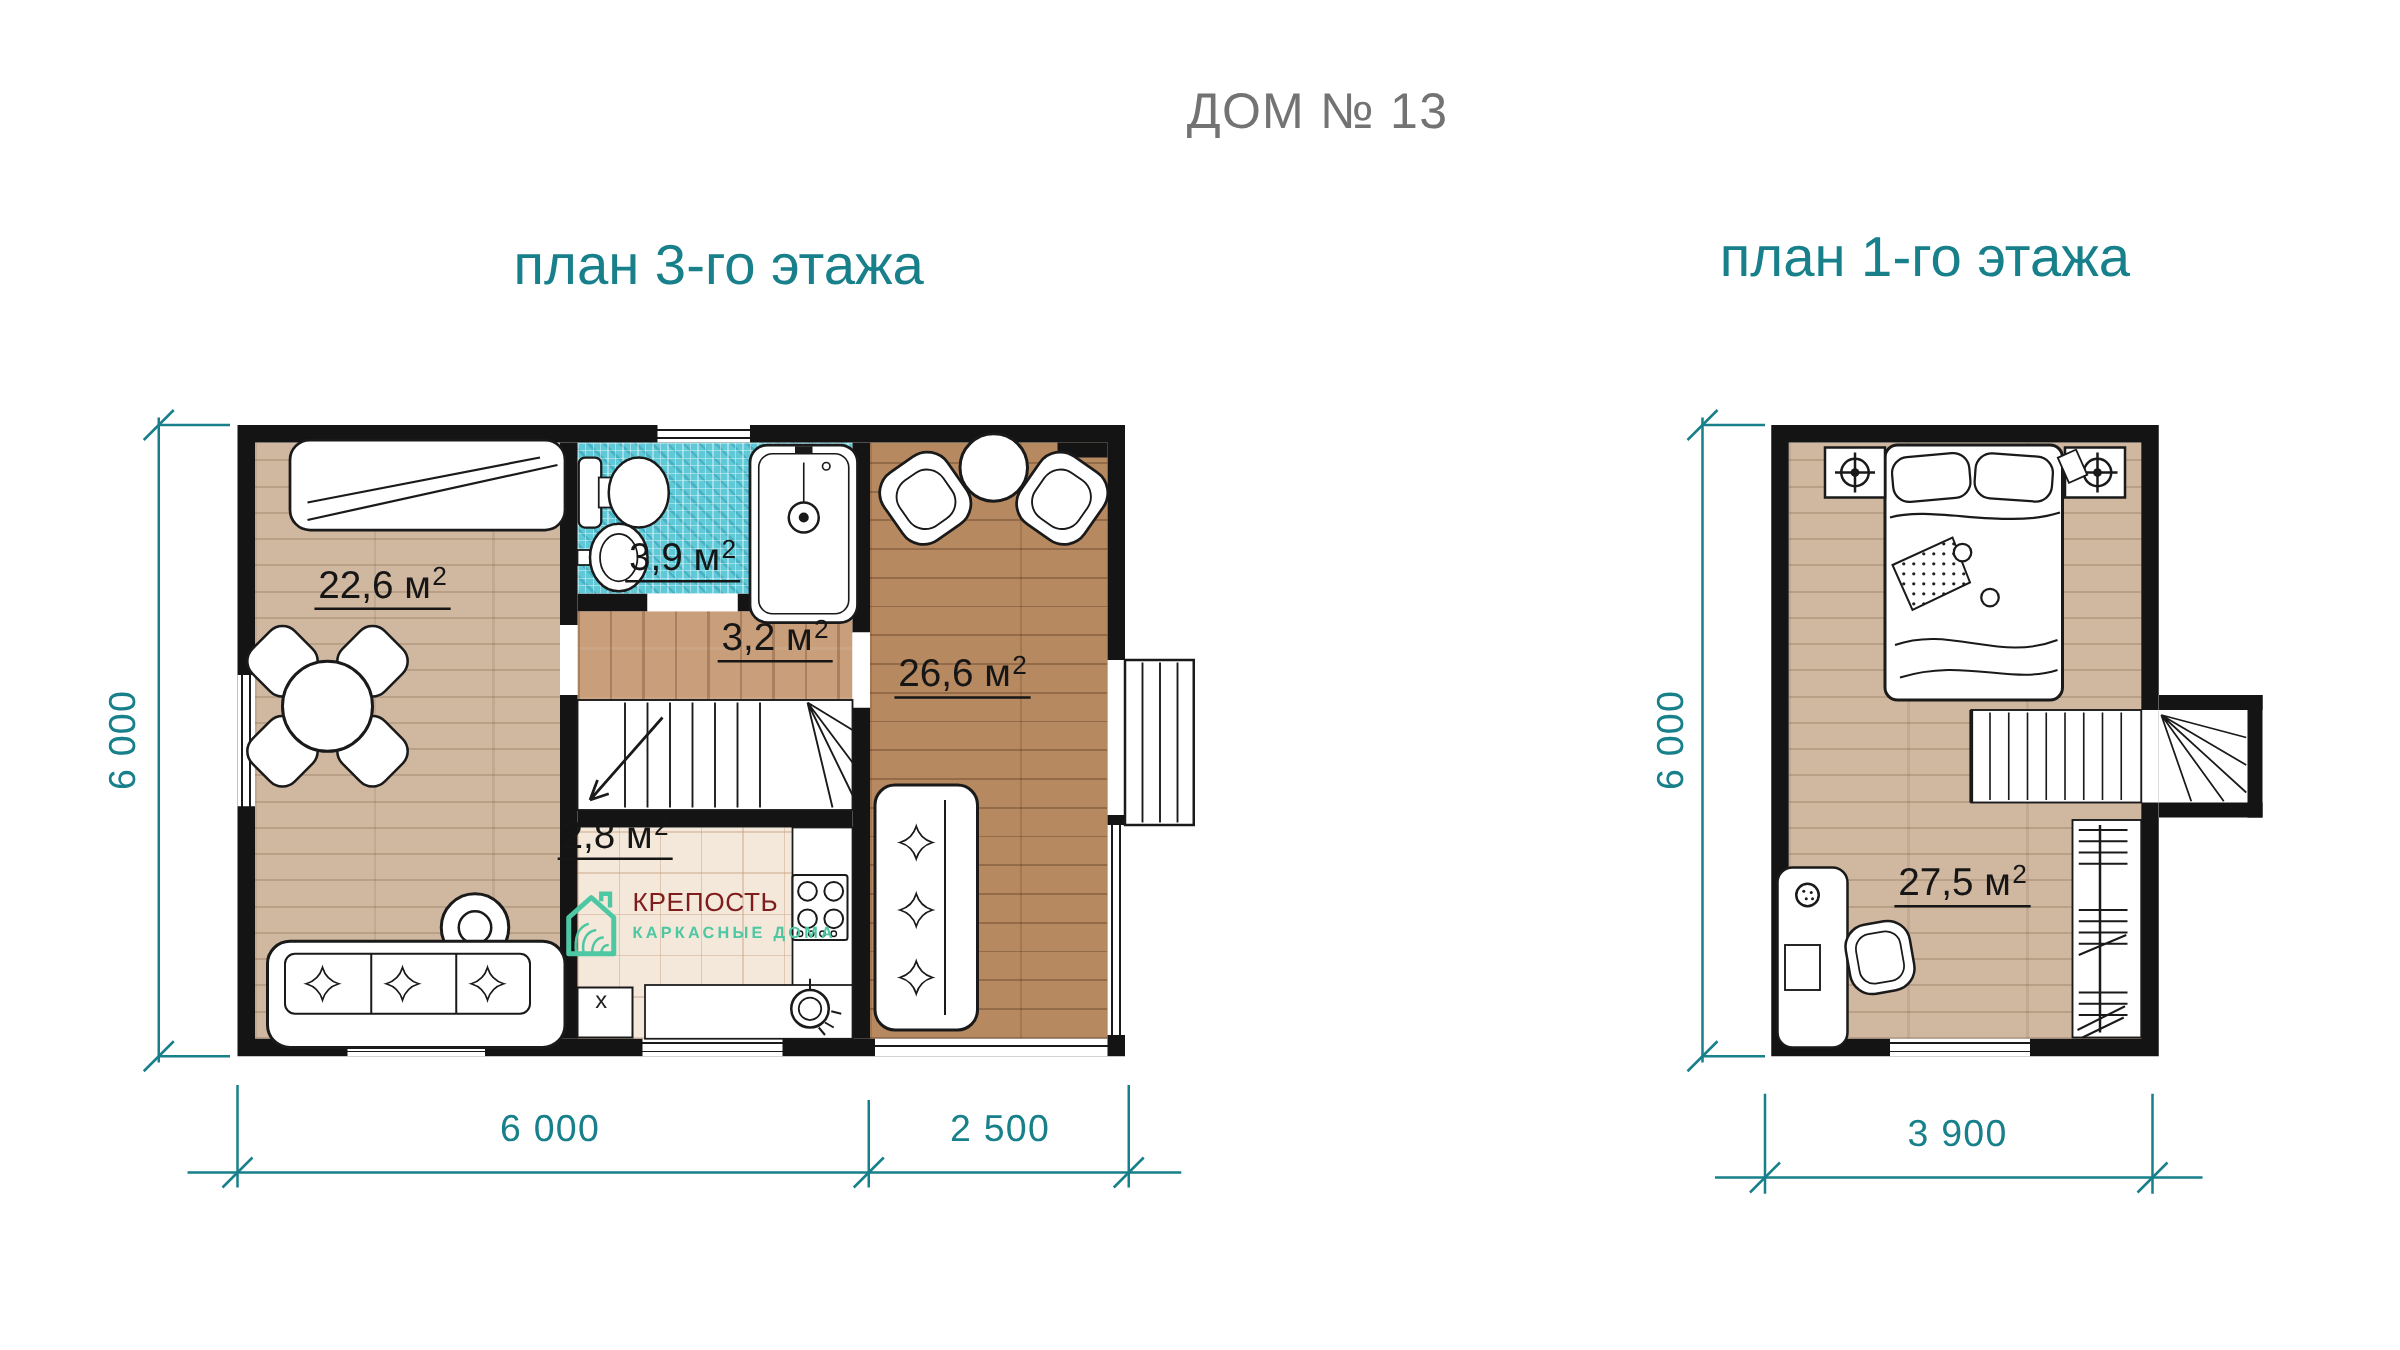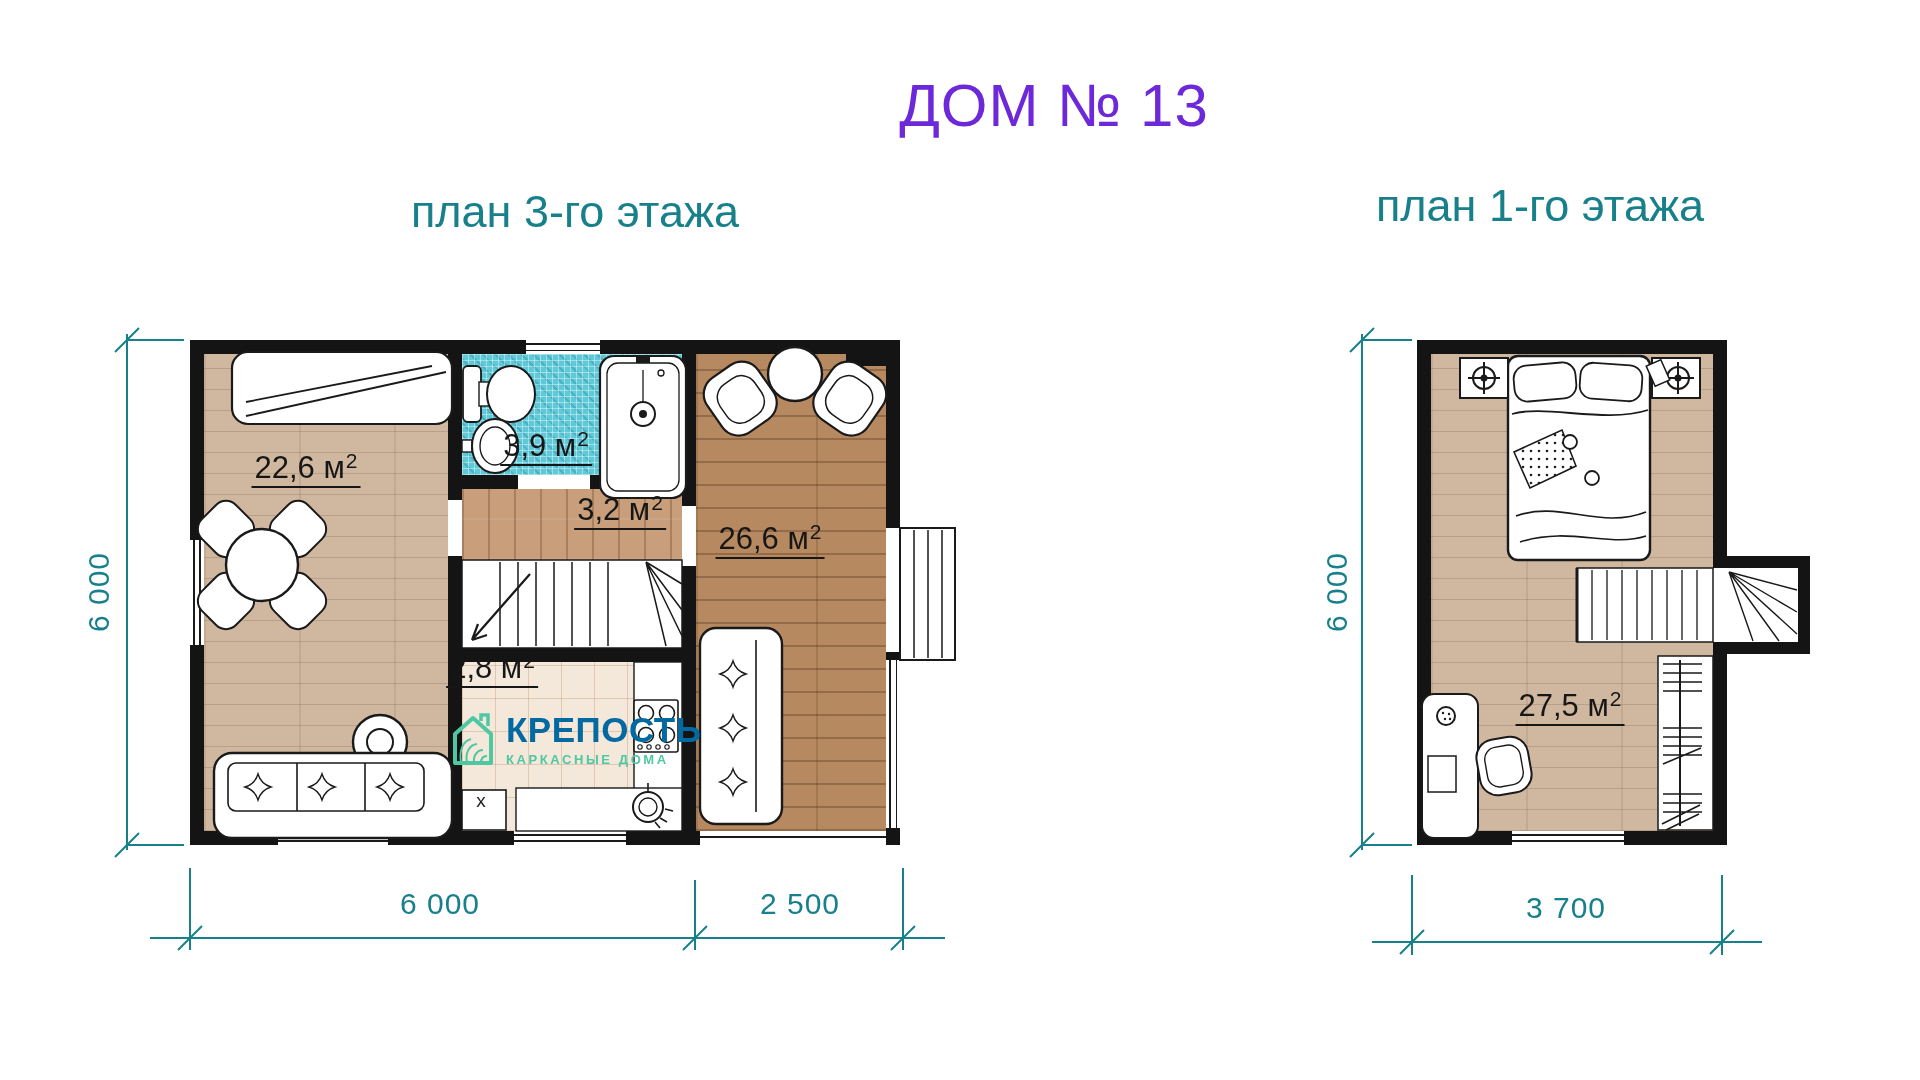--- a/index.html
+++ b/index.html
@@ -1,21 +1,21 @@
 <!DOCTYPE html>
 <html><head>
 <meta charset="utf-8">
 <style>
   html,body{margin:0;padding:0;background:#fff;}
   .sheet{position:relative;width:1920px;height:1080px;background:#ffffff;overflow:hidden;
          font-family:"Liberation Sans","DejaVu Sans",sans-serif;}
 
   
-  .page-title{position:absolute;left:1054px;top:105px;transform:translate(-50%,-50%);
-              font-size:60px;color:#6d28d9;letter-spacing:1px;white-space:nowrap;z-index:6}
+  .page-title{position:absolute;left:1054px;top:90px;transform:translate(-50%,-50%);
+              font-size:40px;color:#737373;letter-spacing:1px;white-space:nowrap;z-index:6}
   .plan-title{position:absolute;transform:translate(-50%,-50%);font-size:45px;color:#17808a;
               white-space:nowrap;z-index:6}
   .room-label{position:absolute;transform:translateX(-50%);font-size:31px;color:#161616;
               border-bottom:2.5px solid #161616;padding:0 3px;line-height:1.15;white-space:nowrap;z-index:6}
   .room-label .exp{display:inline-block;font-size:21px;transform:translateY(-10px);margin-left:1px}
   .dim-label{position:absolute;color:#17808a;font-size:30px;transform:translate(-50%,-50%);
              white-space:nowrap;z-index:6;letter-spacing:1px}
   .dim-label.vert{transform:translate(-50%,-50%) rotate(-90deg)}
   .washer-label{position:absolute;left:481px;top:790px;transform:translateX(-50%);
                 font-size:19px;color:#222;z-index:6}
@@ -45,21 +45,21 @@
       repeating-linear-gradient(0deg,rgba(200,160,130,.45) 0 1px,transparent 1px 33px),
       repeating-linear-gradient(90deg,rgba(200,160,130,.45) 0 1px,transparent 1px 33px)}
   .floor-bath{background-color:#5fc9d8;background-image:
       repeating-linear-gradient(0deg,rgba(255,255,255,.4) 0 1px,transparent 1px 6px),
       repeating-linear-gradient(90deg,rgba(255,255,255,.4) 0 1px,transparent 1px 6px),
       repeating-linear-gradient(45deg,rgba(20,125,150,.3) 0 2px,transparent 2px 9px)}
   .floor-white{background:#fff}
 
   
   .logo{position:absolute;left:450px;top:712px;display:flex;align-items:flex-start;gap:10px;z-index:6}
-  .logo-name{font-size:35px;font-weight:bold;color:#0369a1;letter-spacing:.5px;line-height:1}
+  .logo-name{font-size:21px;font-weight:normal;color:#7f1d1d;letter-spacing:.5px;line-height:1}
   .logo-tagline{font-size:13px;font-weight:bold;color:#4ec7a3;letter-spacing:2.6px;margin-top:6px;line-height:1}
 
   svg.linework{position:absolute;left:0;top:0;z-index:4;pointer-events:none}
 </style>
 </head>
 <body>
 
 <div class="sheet">
 
   <div class="page-title">ДОМ № 13</div>
@@ -305,15 +305,15 @@
 
       <path d="M1412,875 V955 M1722,875 V955 M1372,942 H1762"></path>
       <path d="M1400,954 L1424,930 M1710,954 L1734,930"></path>
     </g>
   </svg>
 
   <div class="dim-label vert" style="left:99px;top:592px">6 000</div>
   <div class="dim-label" style="left:440px;top:904px">6 000</div>
   <div class="dim-label" style="left:800px;top:904px">2 500</div>
   <div class="dim-label vert" style="left:1337px;top:592px">6 000</div>
-  <div class="dim-label" style="left:1566px;top:908px">3 700</div>
+  <div class="dim-label" style="left:1566px;top:908px">3 900</div>
 
 </div>
 
 </body></html>

